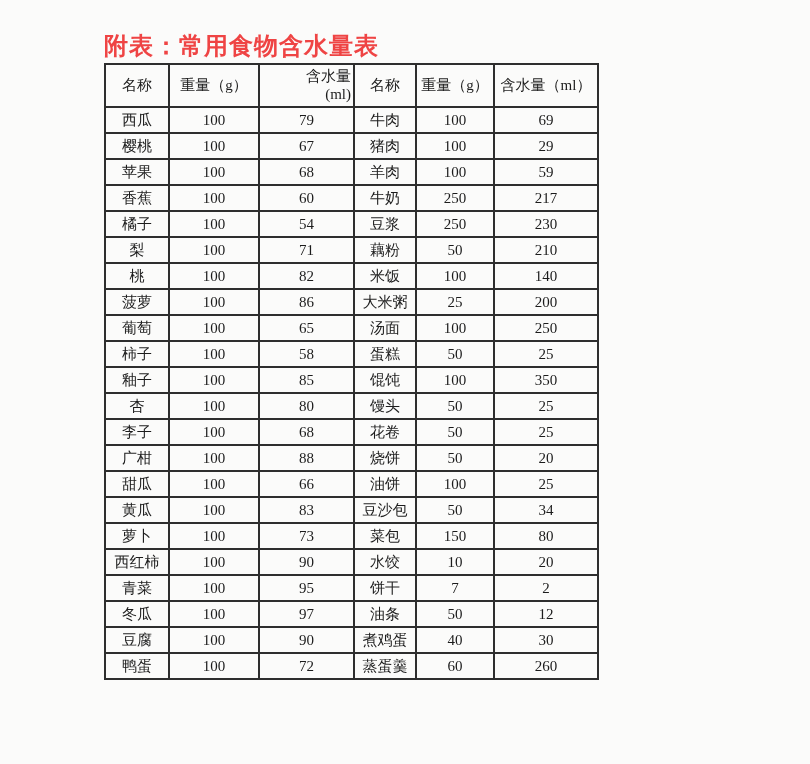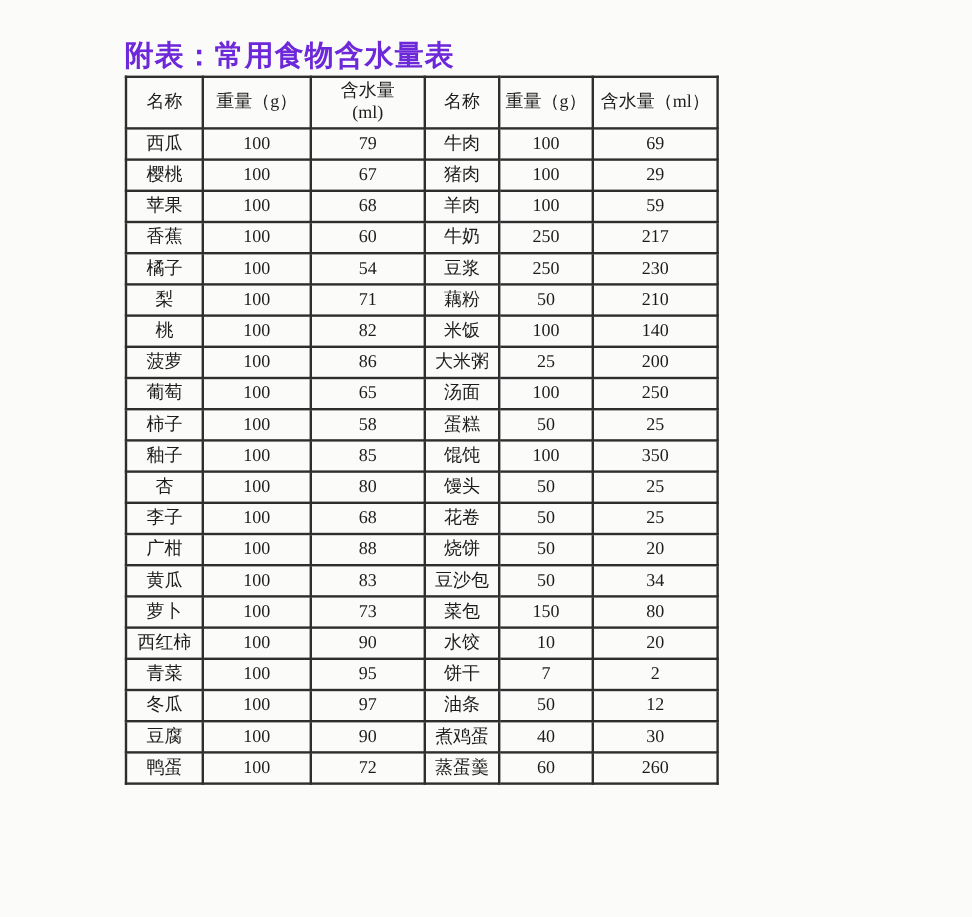--- a/index.html
+++ b/index.html
@@ -16,21 +16,21 @@
     height: 764px;
     position: relative;
   }
   .doc-title {
     position: absolute;
     left: 104px;
     top: 30px;
     font-size: 24px;
     font-weight: bold;
     letter-spacing: 1px;
-    color: #6d28d9;
+    color: #ef4444;
     font-family: "Liberation Sans", "DejaVu Sans", sans-serif;
   }
   table.water-table {
     position: absolute;
     left: 104px;
     top: 63px;
     border-collapse: collapse;
     table-layout: fixed;
     width: 493px;
     background: transparent;
@@ -49,21 +49,21 @@
   table.water-table th {
     height: 43px;
     font-weight: normal;
     font-size: 15px;
     line-height: 1.15;
   }
   table.water-table td {
     height: 26px;
     line-height: 1;
   }
-  .hdr-line { display: block; }
+  .hdr-line { display: block; text-align: right; }
   col.c1 { width: 64px; }
   col.c2 { width: 90px; }
   col.c3 { width: 95px; }
   col.c4 { width: 62px; }
   col.c5 { width: 78px; }
   col.c6 { width: 104px; }
 </style>
 </head>
 <body>
 
@@ -199,20 +199,28 @@
         </tr>
         <tr>
           <td>广柑</td>
           <td>100</td>
           <td>88</td>
           <td>烧饼</td>
           <td>50</td>
           <td>20</td>
         </tr>
         <tr>
+          <td>甜瓜</td>
+          <td>100</td>
+          <td>66</td>
+          <td>油饼</td>
+          <td>100</td>
+          <td>25</td>
+        </tr>
+        <tr>
           <td>黄瓜</td>
           <td>100</td>
           <td>83</td>
           <td>豆沙包</td>
           <td>50</td>
           <td>34</td>
         </tr>
         <tr>
           <td>萝卜</td>
           <td>100</td>

